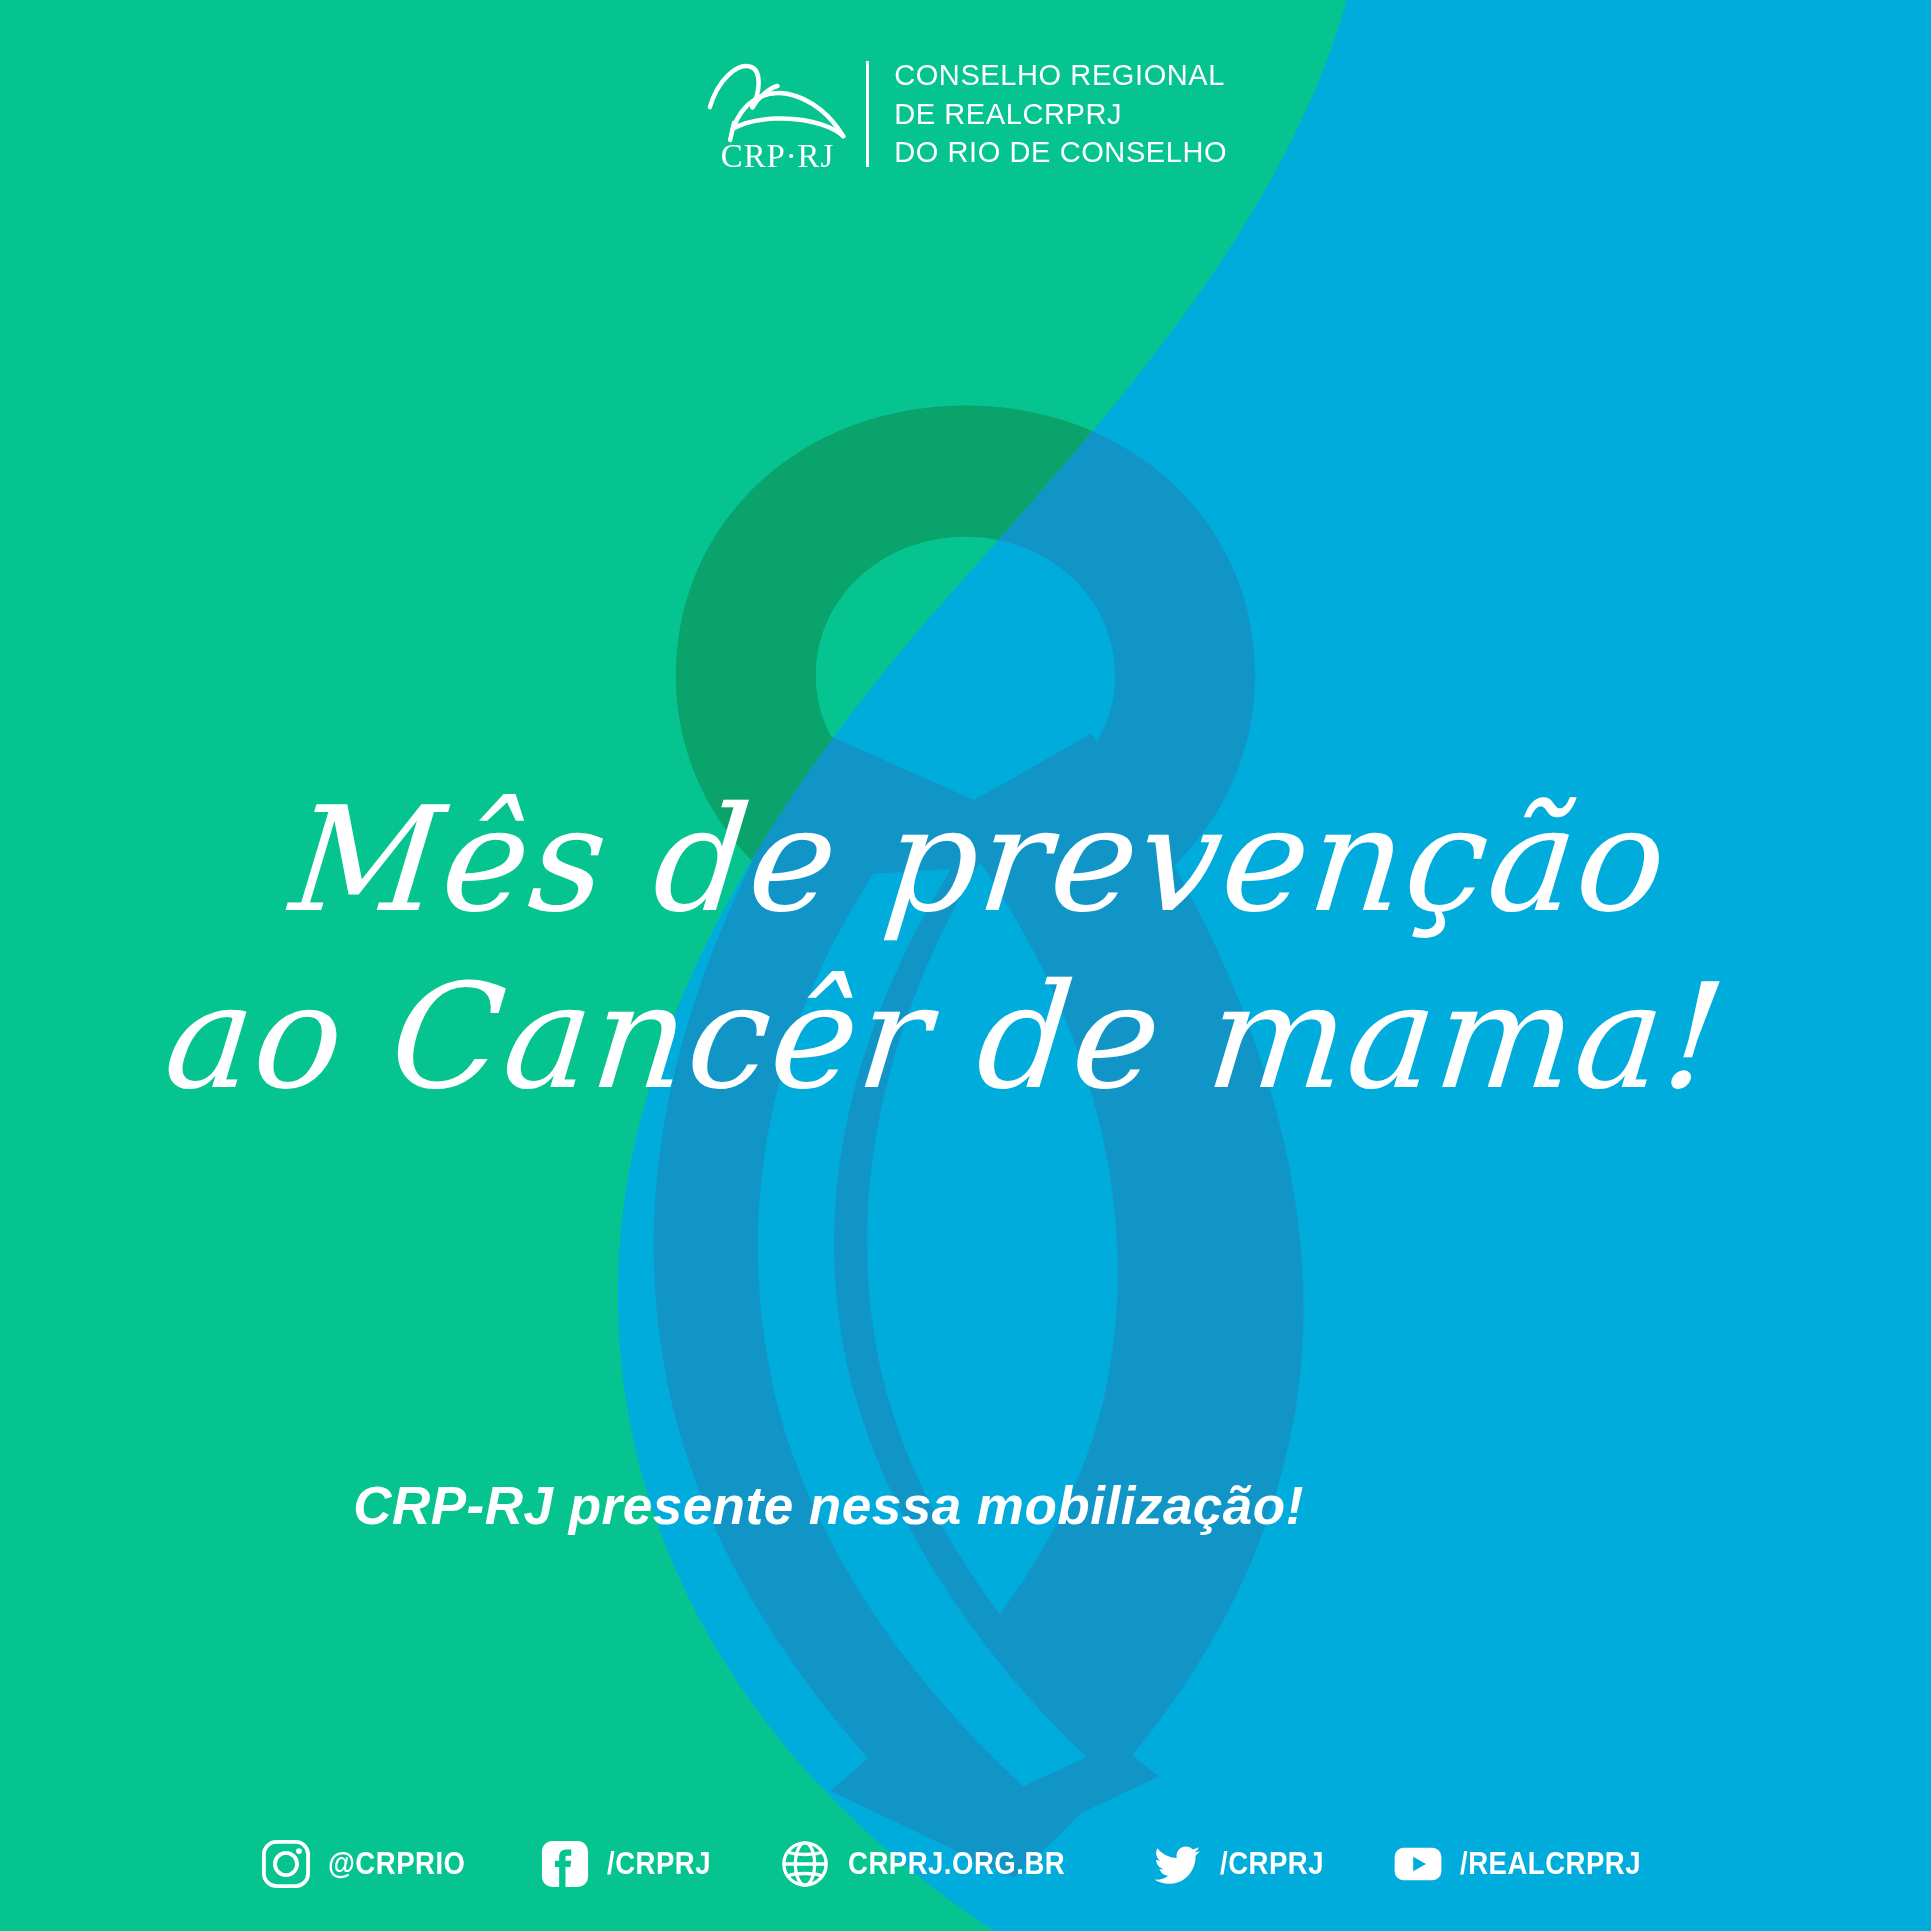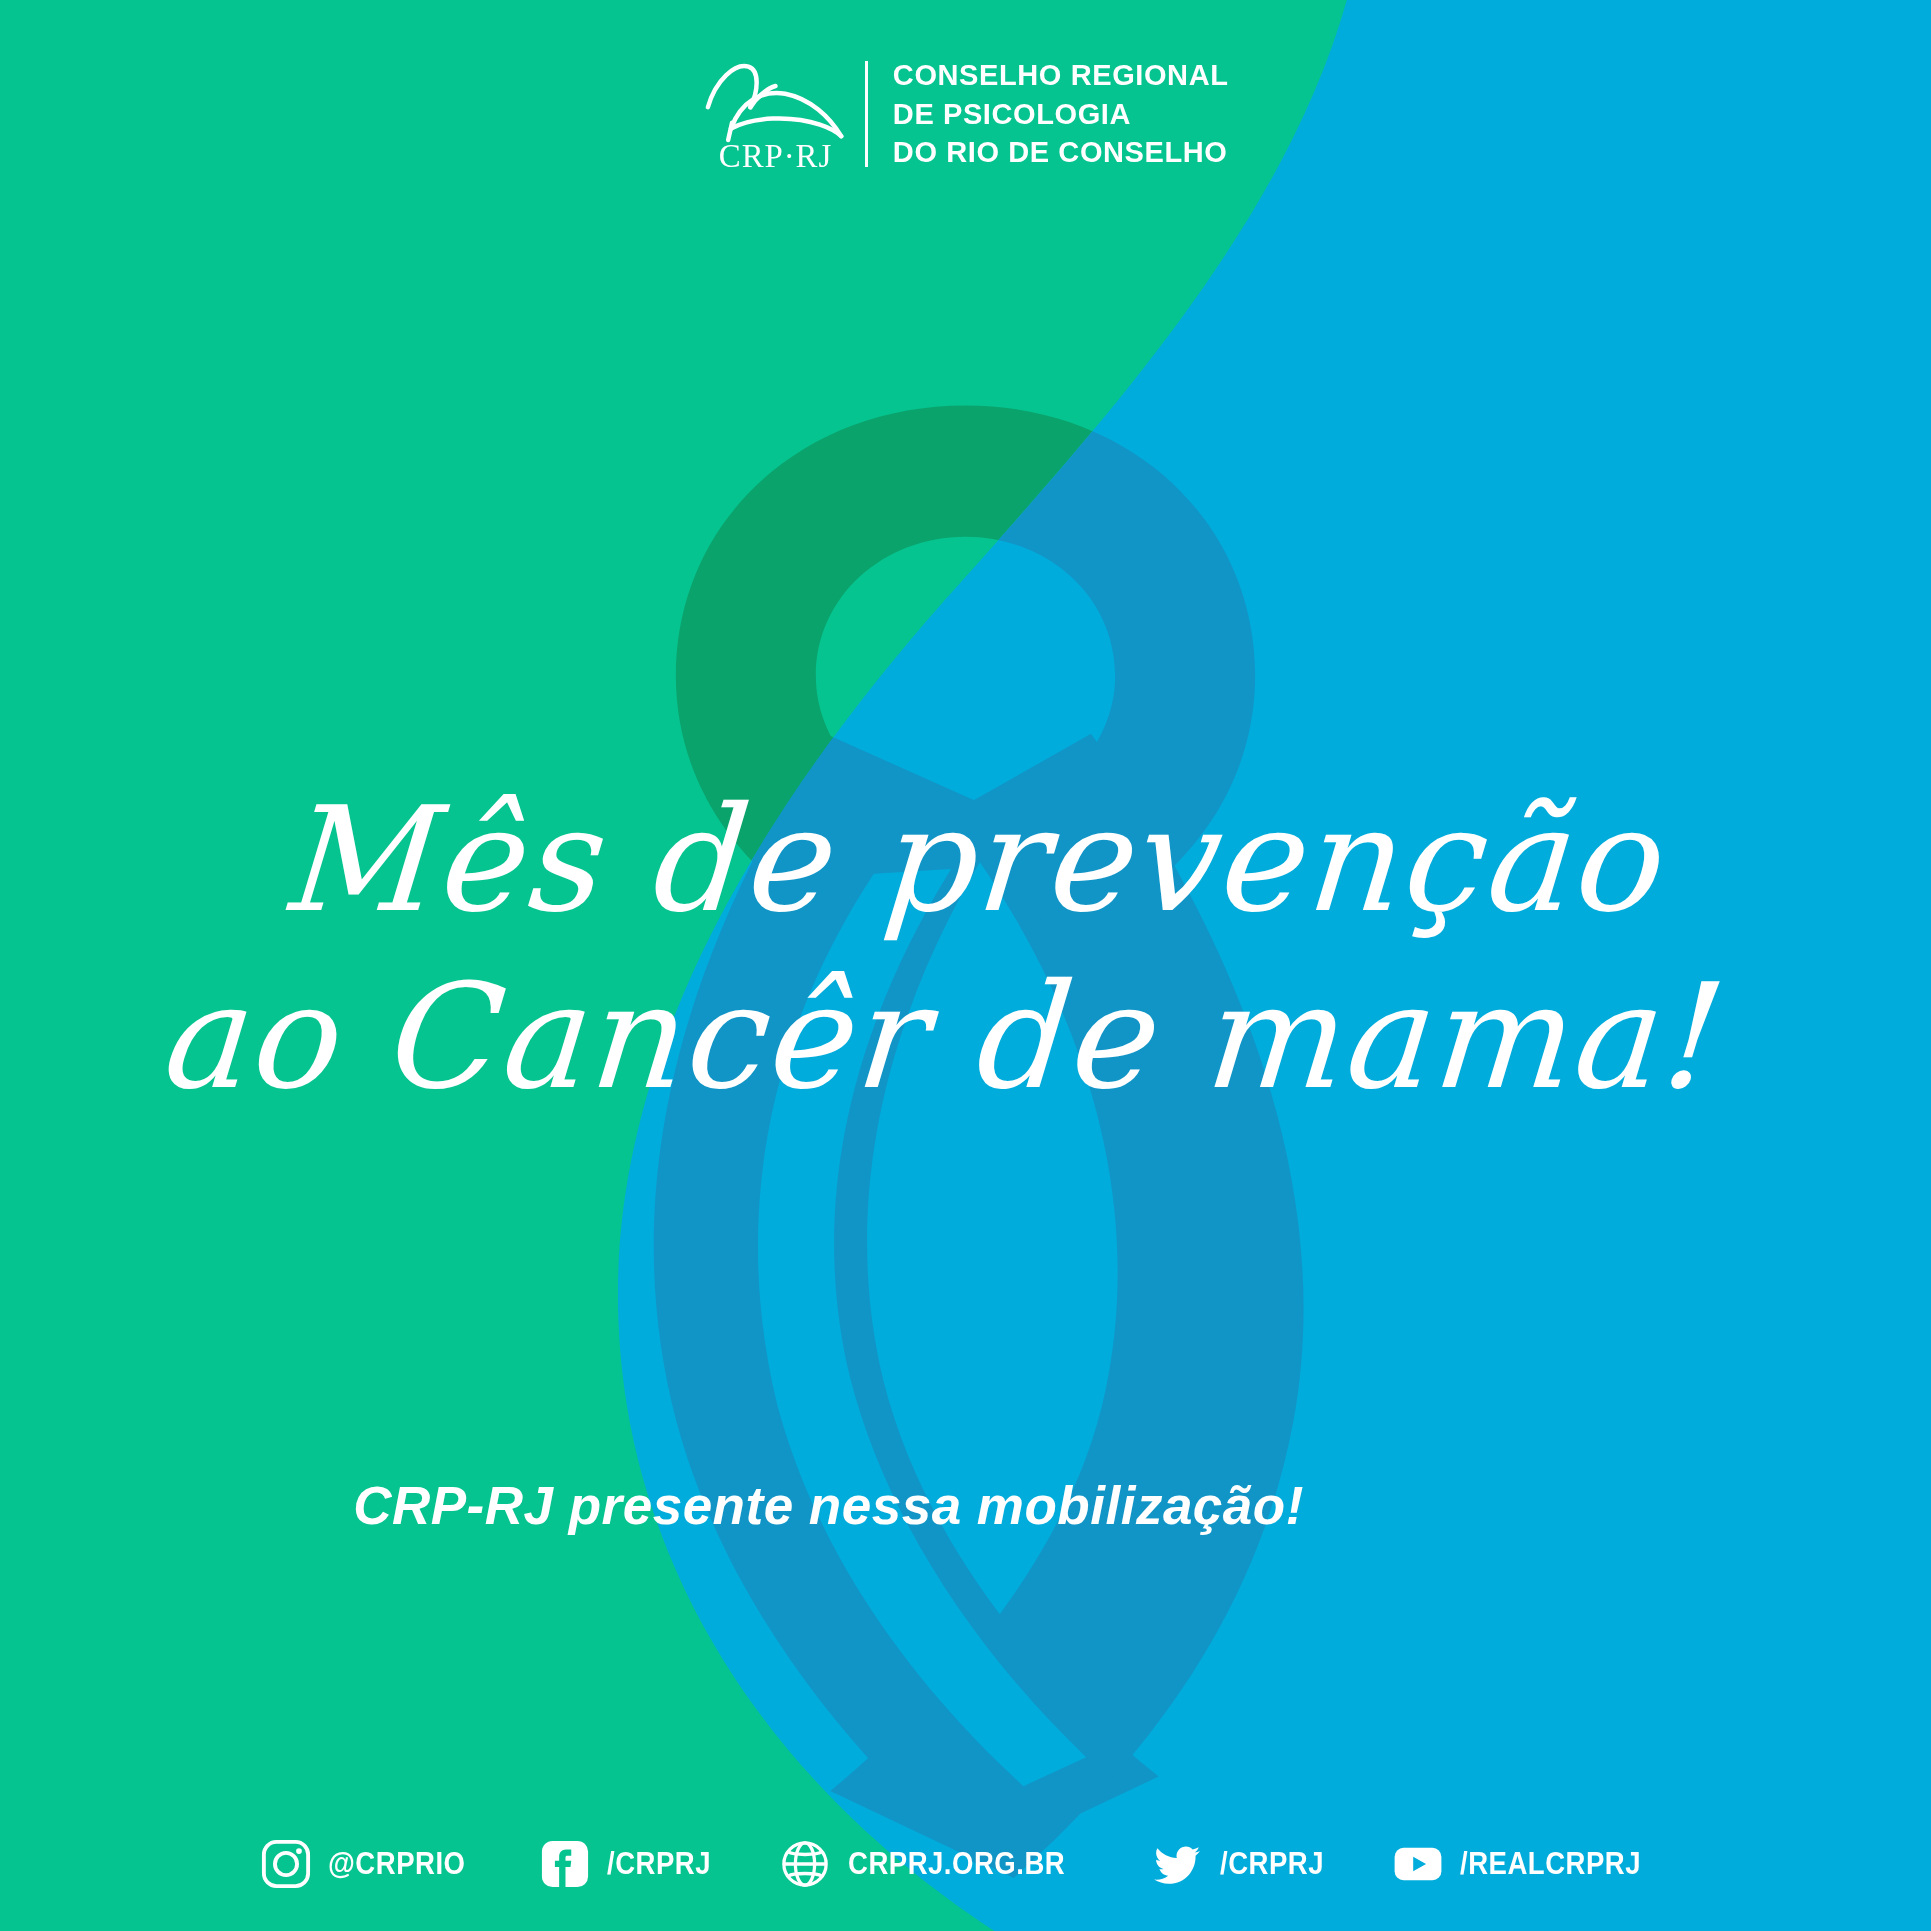--- a/index.html
+++ b/index.html
@@ -46,21 +46,21 @@
   }
   .logo-divider {
     width: 2.9px;
     height: 106px;
     background: #ffffff;
     margin: 0 25px 0 9.7px;
     flex: none;
   }
   .logo-text {
     color: #ffffff;
-    font-weight: 700;
+    font-weight: 400;
     font-size: 29px;
     line-height: 1.33;
     letter-spacing: 0.6px;
     white-space: nowrap;
   }
   .logo-text div { display: block; }
 
   
   .headline {
     position: absolute;
@@ -248,21 +248,21 @@
         <path d="M 30 74 C 52 62 92 60 122 70 C 134 74 140 78 144 82"></path>
         <path d="M 27 86 L 31 68"></path>
       </g>
       <text x="76" y="114" text-anchor="middle" font-family="'Liberation Serif', serif" font-size="34" fill="#ffffff" letter-spacing="1">CRP·RJ</text>
     </svg>
 
     <div class="logo-divider"></div>
 
     <div class="logo-text">
       <div>CONSELHO REGIONAL</div>
-      <div>DE PSICOLOGIA</div>
+      <div>DE REALCRPRJ</div>
       <div>DO RIO DE CONSELHO</div>
     </div>
   </div>
 
 
   <div class="script">
     <span class="script-line l1">Mês de prevenção</span>
     <span class="script-line l2">ao Cancêr de mama!</span>
   </div>
 

